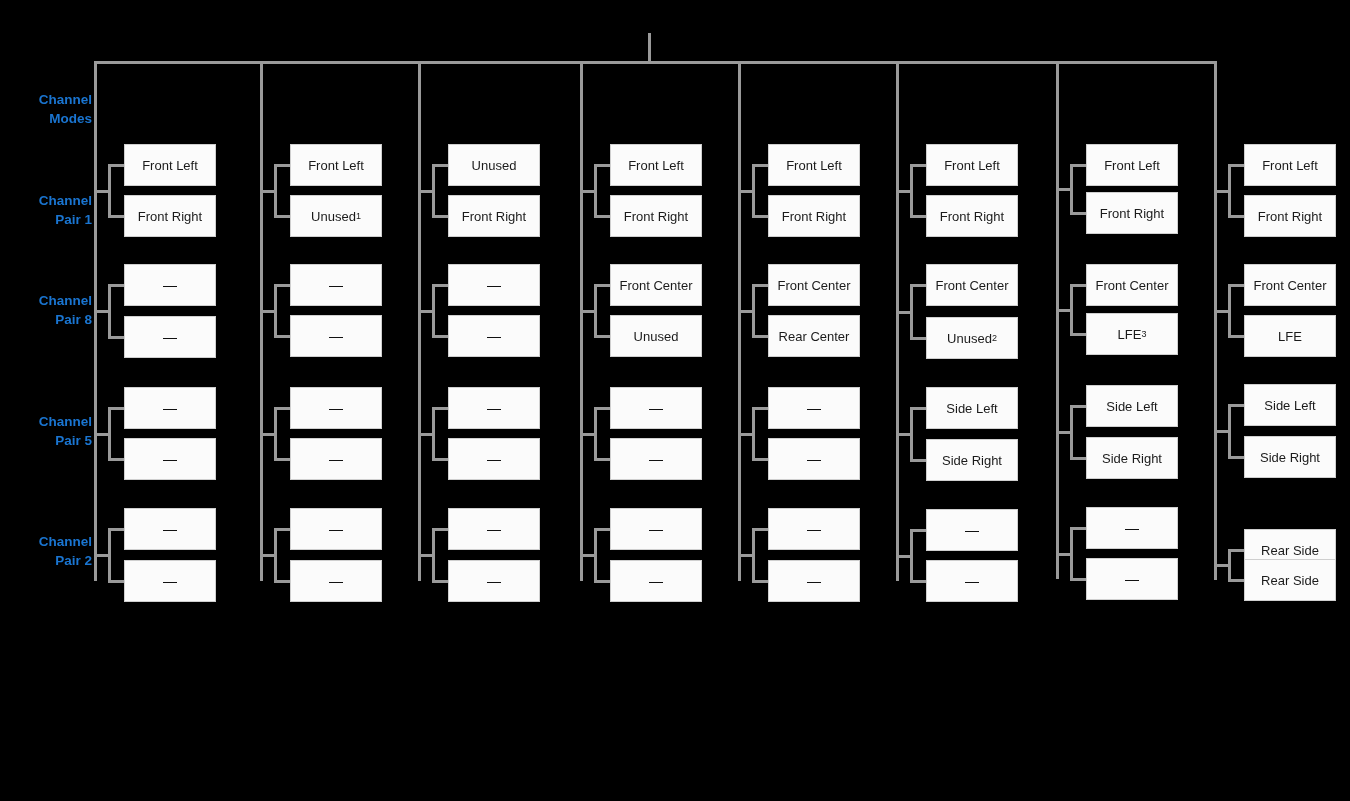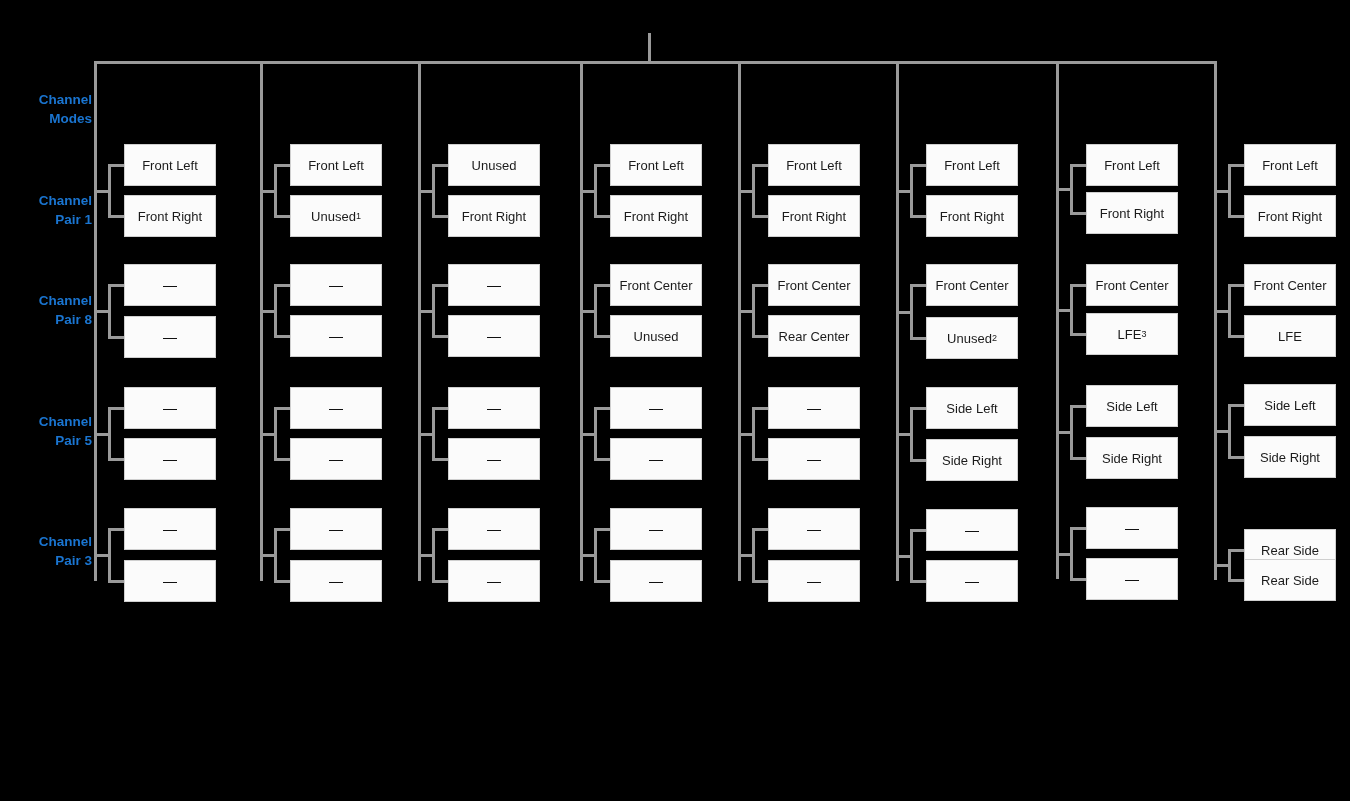--- a/index.html
+++ b/index.html
@@ -45,21 +45,21 @@
       <div class="rowlabel" style="top: 291px;">
         <div>Channel</div>
         <div>Pair 8</div>
       </div>
       <div class="rowlabel" style="top: 412px;">
         <div>Channel</div>
         <div>Pair 5</div>
       </div>
       <div class="rowlabel" style="top: 532px;">
         <div>Channel</div>
-        <div>Pair 3</div>
+        <div>Pair 2</div>
       </div>
     </div>
 
   <div id="columns">
       <div class="ln" style="left: 94px; top: 63px; width: 3px; height: 518px;"></div>
       <div class="colhdr" style="left: 100px; top: 90px; width: 132px;"></div>
       <div class="ln" style="left: 94px; top: 189.5px; width: 17px; height: 3px;"></div>
       <div class="ln" style="left: 108px; top: 164px; width: 3px; height: 54px;"></div>
       <div class="ln" style="left: 108px; top: 164px; width: 16px; height: 3px;"></div>
       <div class="ln" style="left: 108px; top: 215px; width: 16px; height: 3px;"></div>

